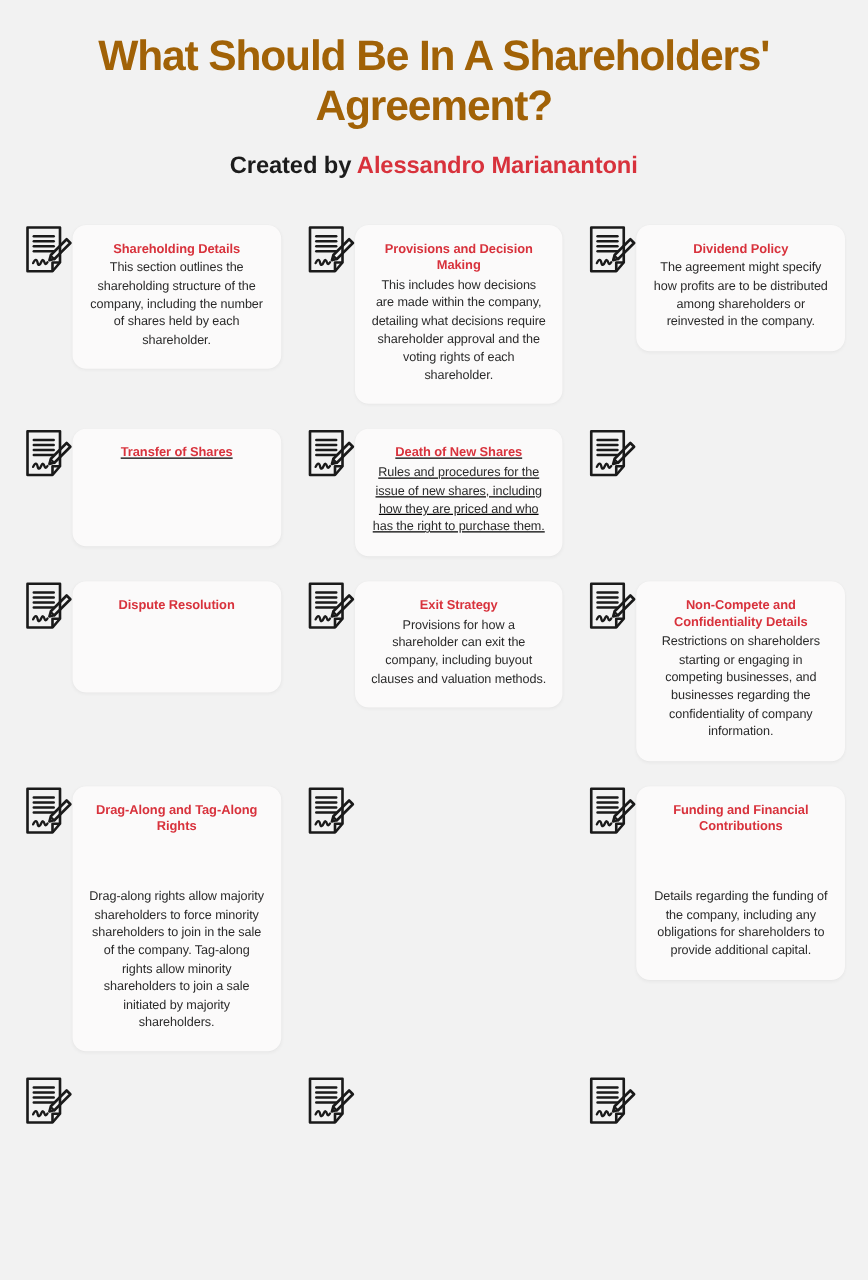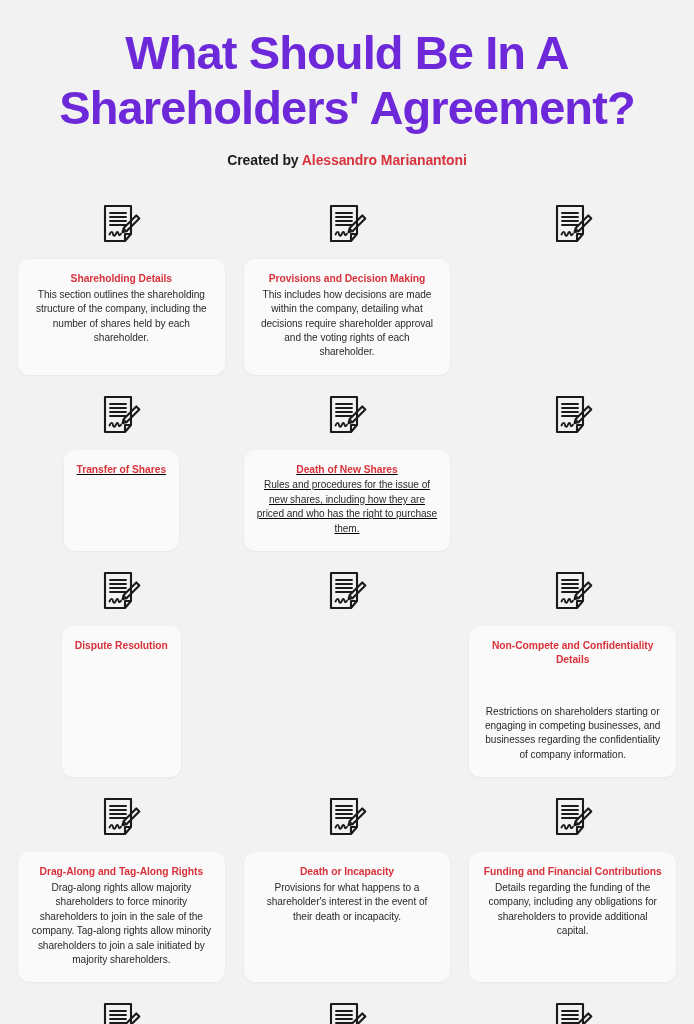--- a/index.html
+++ b/index.html
@@ -21,31 +21,31 @@
     padding: 0 18px;
   }
 
   
   .header {
     padding-top: 26px;
     text-align: center;
   }
 
   .title {
-    font-size: 47px;
+    font-size: 34px;
     line-height: 1.17;
     font-weight: 900;
     letter-spacing: -0.9px;
-    color: #6d28d9;
+    color: #a16207;
     padding: 0 10px;
   }
 
   .byline {
     margin-top: 16px;
-    font-size: 14px;
+    font-size: 19px;
     font-weight: 700;
     color: #1c1c1c;
     letter-spacing: -0.1px;
   }
 
   .byline .author {
     color: #d8323c;
   }
 
   
@@ -54,22 +54,22 @@
     display: grid;
     grid-template-columns: repeat(3, 1fr);
     column-gap: 19px;
     row-gap: 0px;
   }
 
   .cell {
     position: relative;
     padding-top: 20px;
     display: flex;
-    flex-direction: column;
-    align-items: center;
+    flex-direction: row;
+    align-items: flex-start;
   }
 
   .icon-wrap {
     display: flex;
     justify-content: center;
     margin-bottom: 9px;
     height: 46px;
   }
 
   .doc-icon { display: block; }
@@ -98,22 +98,22 @@
   .card-body {
     color: #2a2a2a;
     font-size: 10.1px;
     line-height: 1.43;
     letter-spacing: -0.05px;
   }
 
   
   .row-1 .card { min-height: 88px; }
   .row-2 .card { min-height: 94px; text-decoration: underline; }
-  .row-3 .card { min-height: 89px; gap: 36px; }
-  .row-4 .card { min-height: 101px; }
+  .row-3 .card { min-height: 89px; }
+  .row-4 .card { min-height: 101px; gap: 40px; }
 </style>
 </head>
 <body>
 
 <div class="page">
 
   <div class="header">
     <h1 class="title">What Should Be In A Shareholders' Agreement?</h1>
     <div class="byline">
       <span>Created by </span><span class="author">Alessandro Marianantoni</span>
@@ -183,20 +183,24 @@
         <line x1="9" y1="17" x2="25" y2="17" stroke="#1a1a1a" stroke-width="1.9" stroke-linecap="round"></line>
         <line x1="9" y1="21" x2="25" y2="21" stroke="#1a1a1a" stroke-width="1.9" stroke-linecap="round"></line>
 
         <path d="M8.5 30.5 c1.6 -3.6 3.0 -3.3 3.6 -0.3 c0.5 2.5 1.8 2.2 2.9 -0.6 c0.9 -2.3 2.0 -2.0 2.6 0.4 c0.4 1.6 1.3 1.6 2.4 -0.2" stroke="#1a1a1a" stroke-width="1.9" stroke-linecap="round" stroke-linejoin="round" fill="none"></path>
 
         <path d="M35.3 11.4 l3.0 3.0 -12.6 12.6 -4.2 1.2 1.2 -4.2 Z" stroke="#1a1a1a" stroke-width="2.1" stroke-linejoin="round" fill="none"></path>
 
         <line x1="22.7" y1="24.6" x2="25.5" y2="27.4" stroke="#1a1a1a" stroke-width="1.7" stroke-linecap="round"></line>
       </svg>
     </div>
+    <div class="card">
+      <div class="card-title">Dividend Policy</div>
+      <div class="card-body">The agreement might specify how profits are to be distributed among shareholders or reinvested in the company.</div>
+    </div>
   </div>
 
   <div class="cell row-2">
     <div class="icon-wrap">
       <svg class="doc-icon" width="40" height="46" viewBox="0 0 40 46" fill="none" xmlns="http://www.w3.org/2000/svg">
 
         <path d="M4 2 H30 V30 L24 37 H4 Z" stroke="#1a1a1a" stroke-width="2.1" stroke-linejoin="round" fill="none"></path>
         <path d="M30 30 H24 V37" stroke="#1a1a1a" stroke-width="2.1" stroke-linejoin="round" fill="none"></path>
 
         <line x1="9" y1="9" x2="25" y2="9" stroke="#1a1a1a" stroke-width="1.9" stroke-linecap="round"></line>
@@ -298,20 +302,24 @@
         <line x1="9" y1="17" x2="25" y2="17" stroke="#1a1a1a" stroke-width="1.9" stroke-linecap="round"></line>
         <line x1="9" y1="21" x2="25" y2="21" stroke="#1a1a1a" stroke-width="1.9" stroke-linecap="round"></line>
 
         <path d="M8.5 30.5 c1.6 -3.6 3.0 -3.3 3.6 -0.3 c0.5 2.5 1.8 2.2 2.9 -0.6 c0.9 -2.3 2.0 -2.0 2.6 0.4 c0.4 1.6 1.3 1.6 2.4 -0.2" stroke="#1a1a1a" stroke-width="1.9" stroke-linecap="round" stroke-linejoin="round" fill="none"></path>
 
         <path d="M35.3 11.4 l3.0 3.0 -12.6 12.6 -4.2 1.2 1.2 -4.2 Z" stroke="#1a1a1a" stroke-width="2.1" stroke-linejoin="round" fill="none"></path>
 
         <line x1="22.7" y1="24.6" x2="25.5" y2="27.4" stroke="#1a1a1a" stroke-width="1.7" stroke-linecap="round"></line>
       </svg>
     </div>
+    <div class="card">
+      <div class="card-title">Exit Strategy</div>
+      <div class="card-body">Provisions for how a shareholder can exit the company, including buyout clauses and valuation methods.</div>
+    </div>
   </div>
 
   <div class="cell row-3">
     <div class="icon-wrap">
       <svg class="doc-icon" width="40" height="46" viewBox="0 0 40 46" fill="none" xmlns="http://www.w3.org/2000/svg">
 
         <path d="M4 2 H30 V30 L24 37 H4 Z" stroke="#1a1a1a" stroke-width="2.1" stroke-linejoin="round" fill="none"></path>
         <path d="M30 30 H24 V37" stroke="#1a1a1a" stroke-width="2.1" stroke-linejoin="round" fill="none"></path>
 
         <line x1="9" y1="9" x2="25" y2="9" stroke="#1a1a1a" stroke-width="1.9" stroke-linecap="round"></line>
@@ -369,24 +377,20 @@
         <line x1="9" y1="17" x2="25" y2="17" stroke="#1a1a1a" stroke-width="1.9" stroke-linecap="round"></line>
         <line x1="9" y1="21" x2="25" y2="21" stroke="#1a1a1a" stroke-width="1.9" stroke-linecap="round"></line>
 
         <path d="M8.5 30.5 c1.6 -3.6 3.0 -3.3 3.6 -0.3 c0.5 2.5 1.8 2.2 2.9 -0.6 c0.9 -2.3 2.0 -2.0 2.6 0.4 c0.4 1.6 1.3 1.6 2.4 -0.2" stroke="#1a1a1a" stroke-width="1.9" stroke-linecap="round" stroke-linejoin="round" fill="none"></path>
 
         <path d="M35.3 11.4 l3.0 3.0 -12.6 12.6 -4.2 1.2 1.2 -4.2 Z" stroke="#1a1a1a" stroke-width="2.1" stroke-linejoin="round" fill="none"></path>
 
         <line x1="22.7" y1="24.6" x2="25.5" y2="27.4" stroke="#1a1a1a" stroke-width="1.7" stroke-linecap="round"></line>
       </svg>
     </div>
-    <div class="card">
-      <div class="card-title">Death or Incapacity</div>
-      <div class="card-body">Provisions for what happens to a shareholder's interest in the event of their death or incapacity.</div>
-    </div>
   </div>
 
   <div class="cell row-4">
     <div class="icon-wrap">
       <svg class="doc-icon" width="40" height="46" viewBox="0 0 40 46" fill="none" xmlns="http://www.w3.org/2000/svg">
 
         <path d="M4 2 H30 V30 L24 37 H4 Z" stroke="#1a1a1a" stroke-width="2.1" stroke-linejoin="round" fill="none"></path>
         <path d="M30 30 H24 V37" stroke="#1a1a1a" stroke-width="2.1" stroke-linejoin="round" fill="none"></path>
 
         <line x1="9" y1="9" x2="25" y2="9" stroke="#1a1a1a" stroke-width="1.9" stroke-linecap="round"></line>

